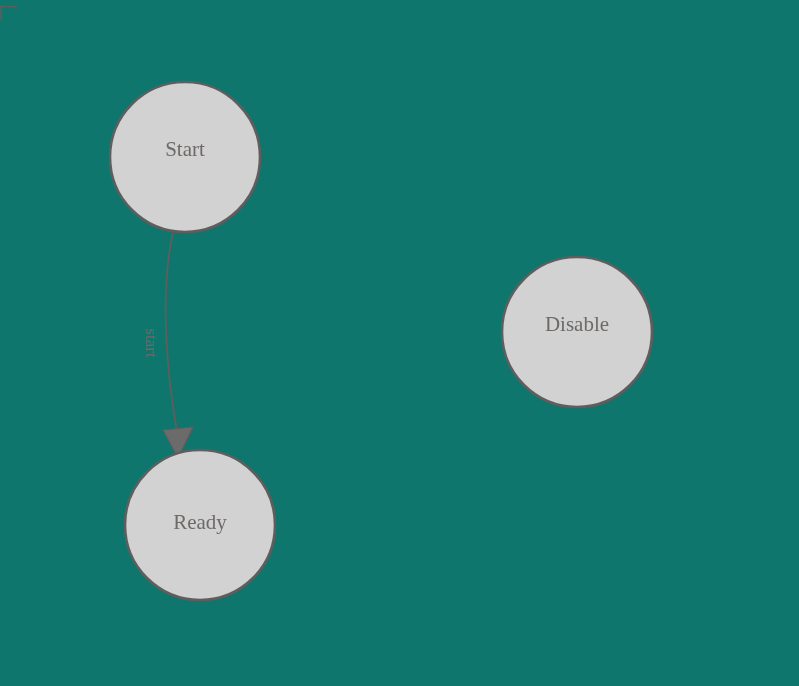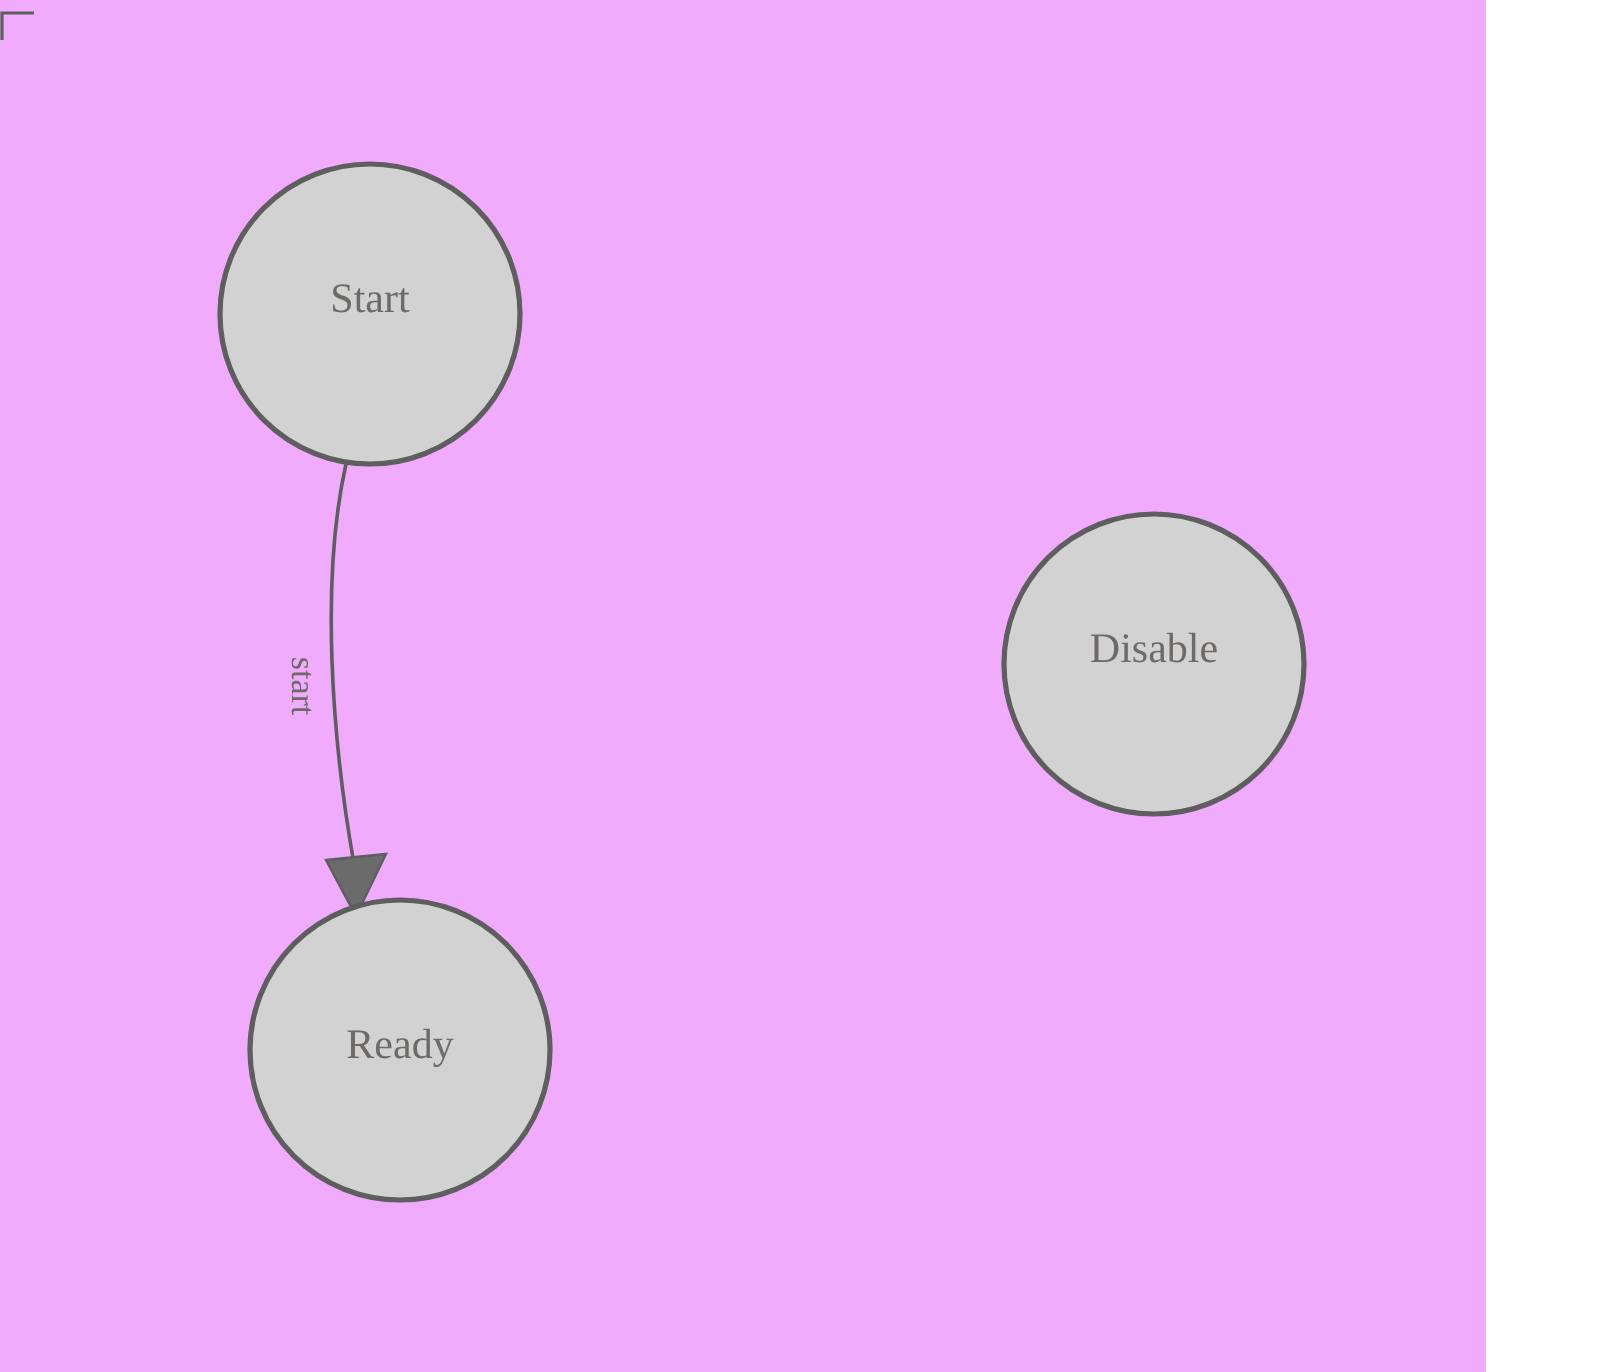--- a/index.html
+++ b/index.html
@@ -6,23 +6,23 @@
   html, body {
     margin: 0;
     padding: 0;
     background: #ffffff;
   }
   body {
     font-family: "Liberation Serif", "DejaVu Serif", serif;
   }
   #canvas {
     position: relative;
-    width: 743px;
+    width: 799px;
     height: 686px;
-    background: #f0abfc;
+    background: #0f766e;
     overflow: hidden;
   }
   #diagram-svg {
     position: absolute;
     left: 0;
     top: 0;
     width: 799px;
     height: 686px;
     display: block;
   }

